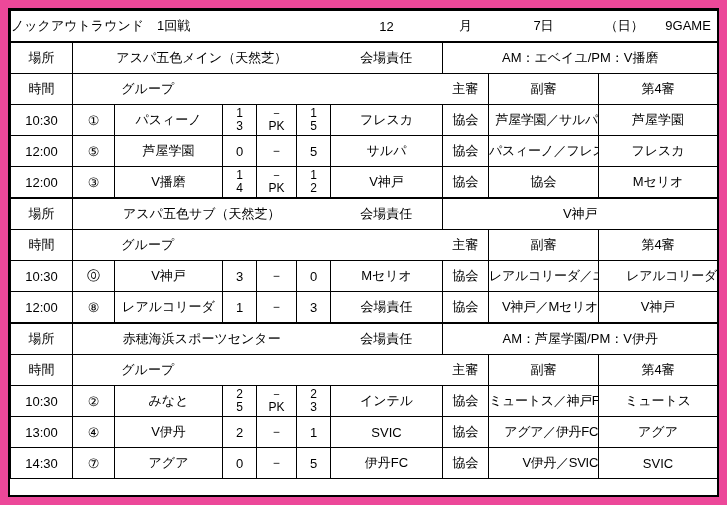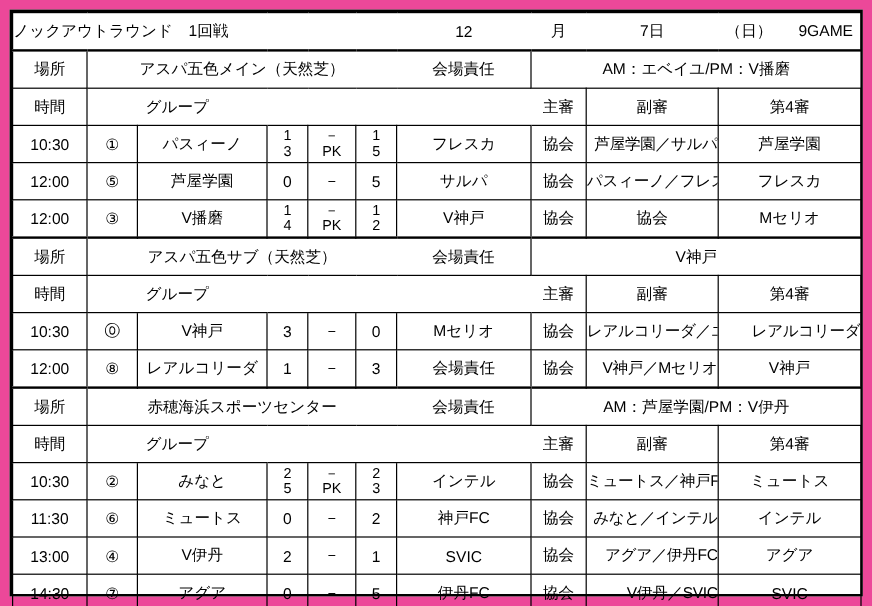--- a/index.html
+++ b/index.html
@@ -275,32 +275,20 @@
             <span>2</span>
             <span>3</span>
           </div>
         </td>
         <td class="c teamname">インテル</td>
         <td class="c ref4">協会</td>
         <td class="c small-ref">ミュートス／神戸FC</td>
         <td class="c ref4">ミュートス</td>
       </tr>
 
-      <tr>
-        <td class="c time">11:30</td>
-        <td class="c grp">⑥</td>
-        <td class="c teamname">ミュートス</td>
-        <td class="c score">0</td>
-        <td class="c dashcell">－</td>
-        <td class="c score">2</td>
-        <td class="c teamname">神戸FC</td>
-        <td class="c ref4">協会</td>
-        <td class="c small-ref">みなと／インテル</td>
-        <td class="c ref4">インテル</td>
-      </tr>
 
       <tr>
         <td class="c time">13:00</td>
         <td class="c grp">④</td>
         <td class="c teamname">V伊丹</td>
         <td class="c score">2</td>
         <td class="c dashcell">－</td>
         <td class="c score">1</td>
         <td class="c teamname">SVIC</td>
         <td class="c ref4">協会</td>

